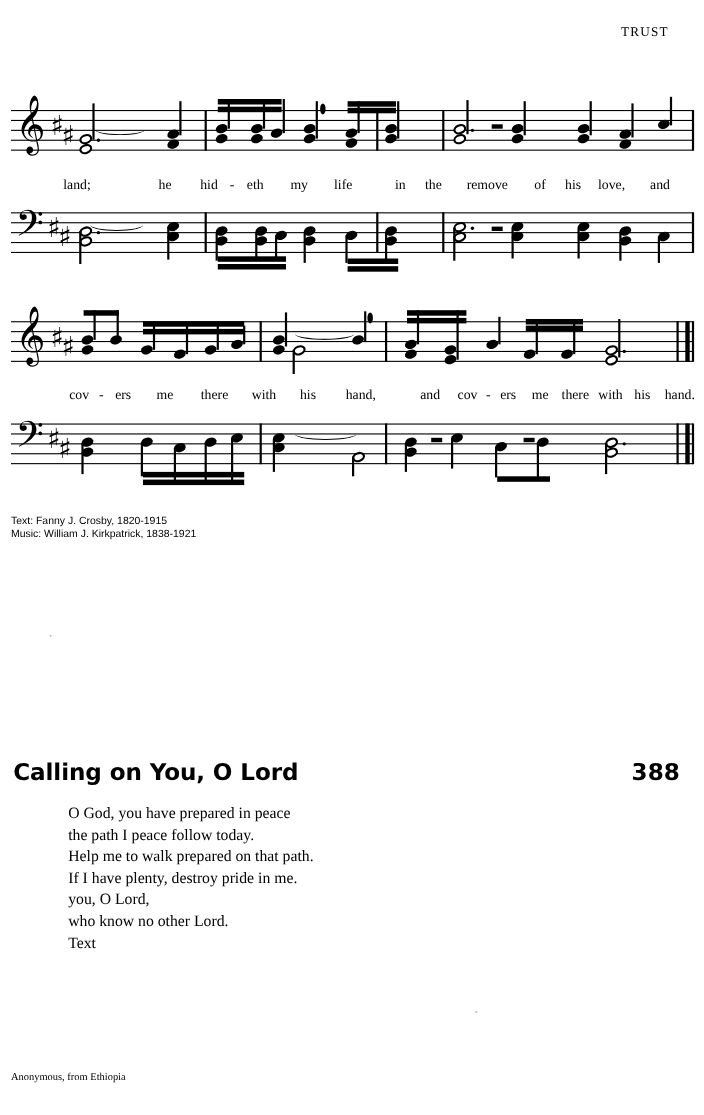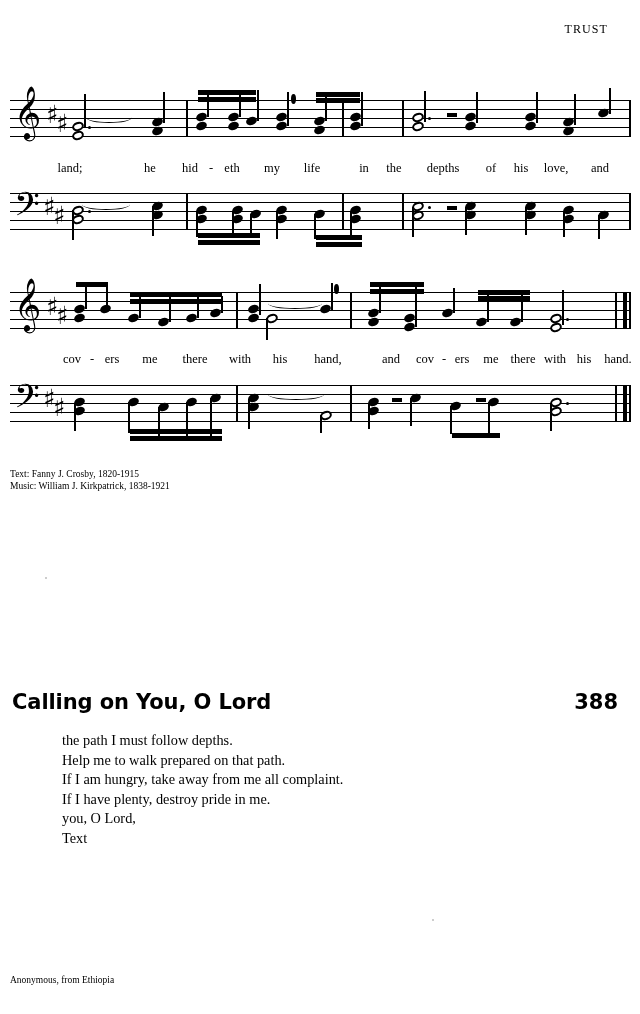--- a/index.html
+++ b/index.html
@@ -151,21 +151,21 @@
   }
   .lyric-word {
     position: absolute;
     transform: translateX(-50%);
   }
 
   
   .credits {
     position: absolute;
     left: 10px;
-    font-family: Liberation Serif, serif;
+    font-family: Liberation Sans, sans-serif;
     font-size: 9.5px;
     line-height: 12px;
   }
 
   
   .hymn-title {
     position: absolute;
     left: 12px;
     top: 690px;
     font-family: "DejaVu Sans", sans-serif;
@@ -291,21 +291,21 @@
   <div class="lyric-row" style="top:161px;">
     <span class="lyric-word" style="left:70px;">land;</span>
     <span class="lyric-word" style="left:150px;">he</span>
     <span class="lyric-word" style="left:190px;">hid</span>
     <span class="lyric-word" style="left:211px;">-</span>
     <span class="lyric-word" style="left:232px;">eth</span>
     <span class="lyric-word" style="left:272px;">my</span>
     <span class="lyric-word" style="left:312px;">life</span>
     <span class="lyric-word" style="left:364px;">in</span>
     <span class="lyric-word" style="left:394px;">the</span>
-    <span class="lyric-word" style="left:443px;">depths</span>
+    <span class="lyric-word" style="left:443px;">remove</span>
     <span class="lyric-word" style="left:491px;">of</span>
     <span class="lyric-word" style="left:521px;">his</span>
     <span class="lyric-word" style="left:556px;">love,</span>
     <span class="lyric-word" style="left:600px;">and</span>
   </div>
 
   <div class="system" style="top:193px;">
     <div class="staff">
       <div class="line l0"></div>
         <div class="line l1"></div>
@@ -541,23 +541,24 @@
     <div>Music: William J. Kirkpatrick, 1838-1921</div>
   </div>
 
   <div class="speck" style="left:45px; top:577px;"></div>
   <div class="speck" style="left:432px; top:919px;"></div>
 
   <div class="hymn-title">Calling on You, O Lord</div>
   <div class="hymn-number">388</div>
 
   <div class="prayer">
-    <div>the path I must follow depths.</div>
+    <div>O God, you have prepared in peace</div>
+    <div>the path I peace follow today.</div>
     <div>Help me to walk prepared on that path.</div>
-    <div>If I am hungry, take away from me all complaint.</div>
     <div>If I have plenty, destroy pride in me.</div>
     <div>you, O Lord,</div>
+    <div>who know no other Lord.</div>
     <div>Text</div>
   </div>
 
   <div class="attribution">Anonymous, from Ethiopia</div>
 
 </div>
 
 </body></html>

